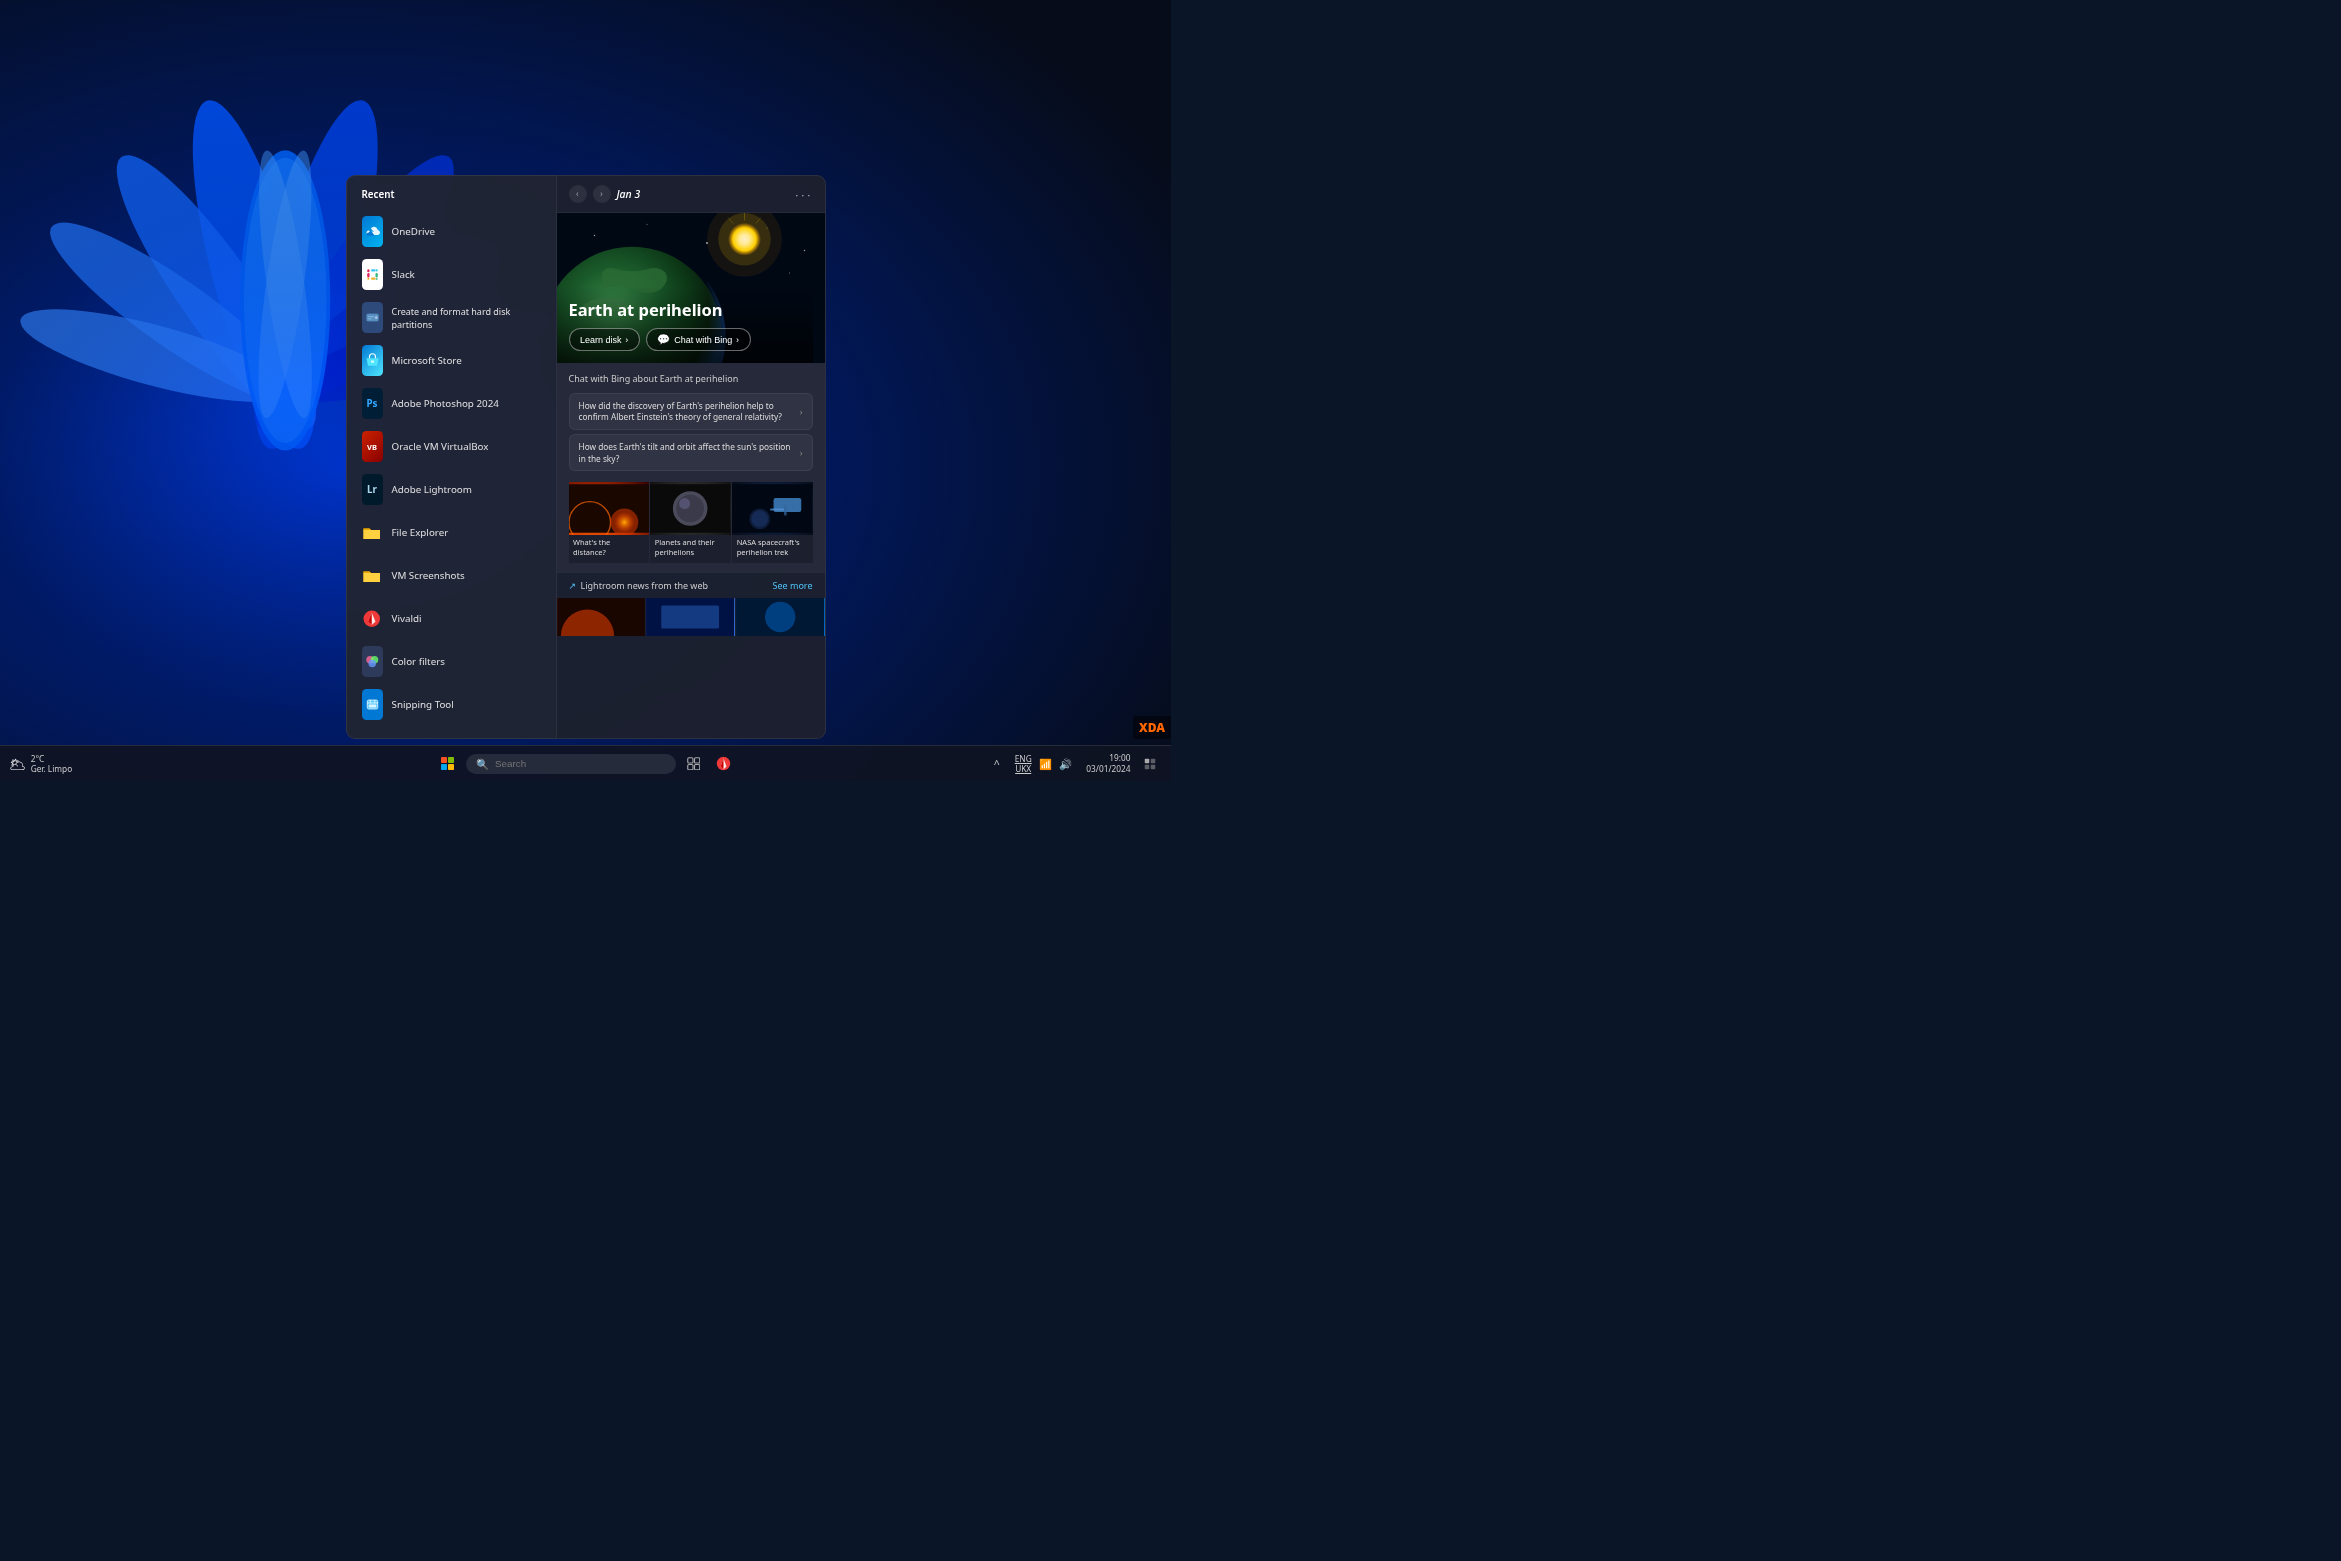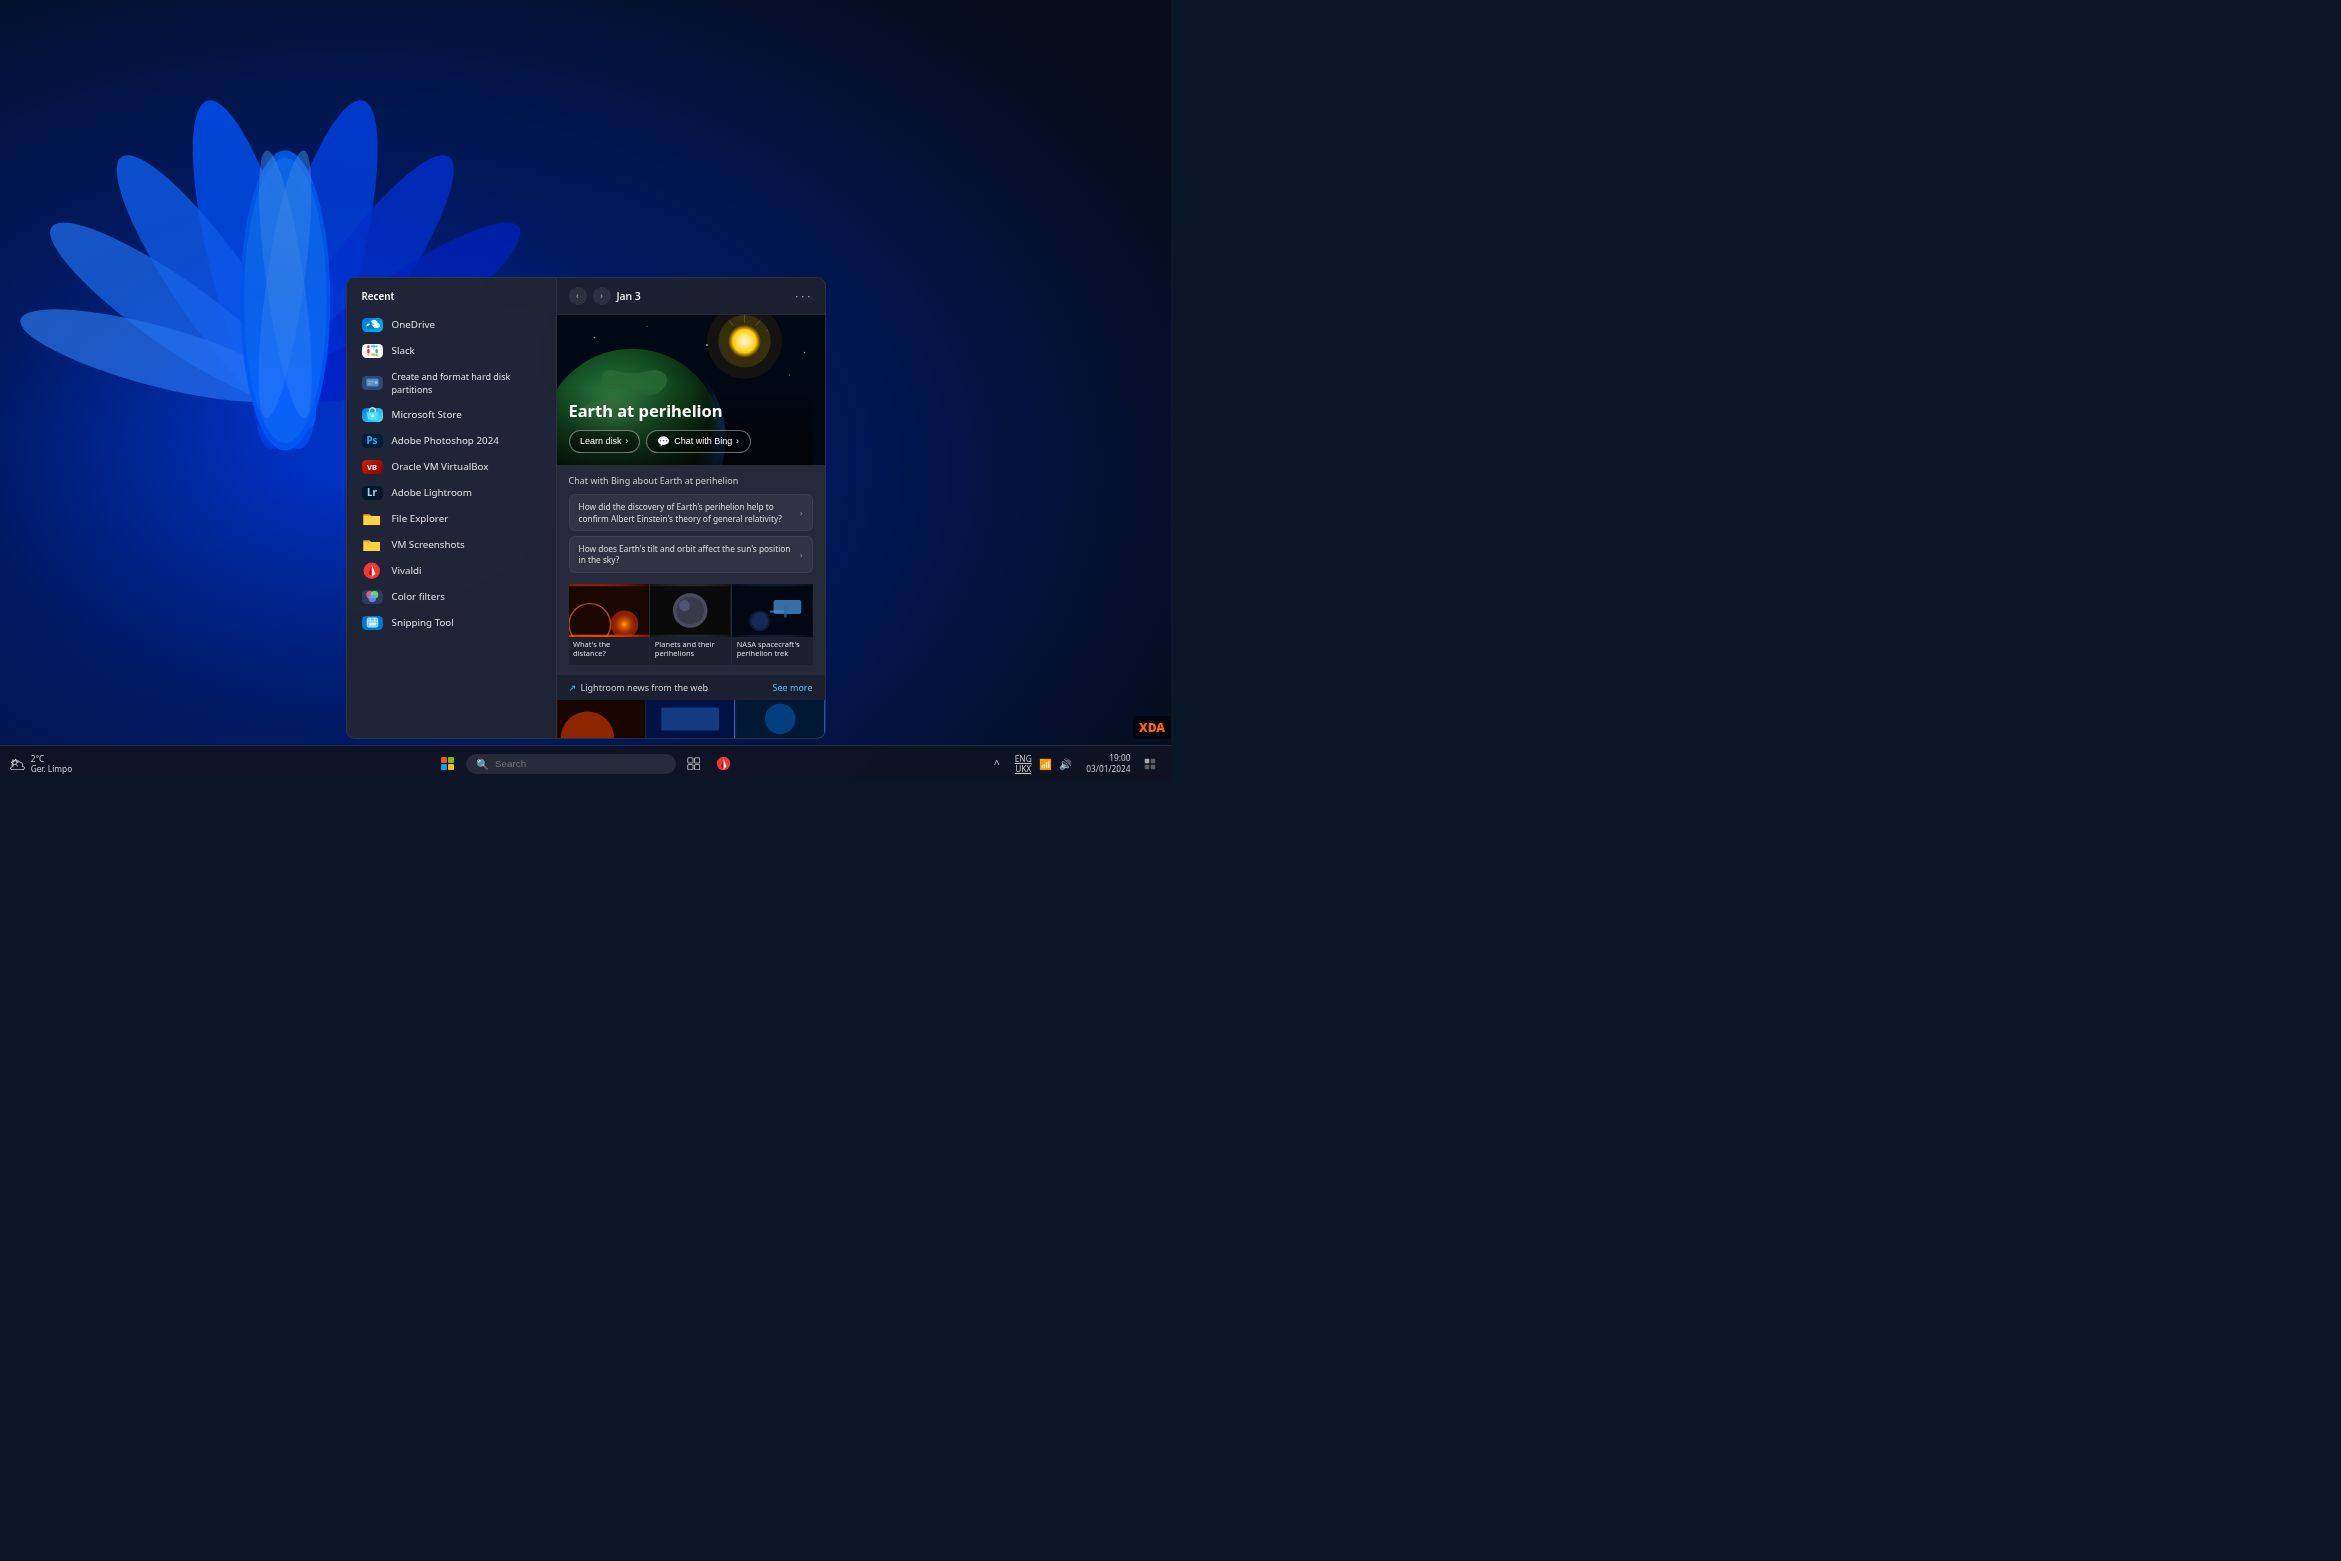--- a/index.html
+++ b/index.html
@@ -182,21 +182,21 @@
       display: flex;
       align-items: center;
       gap: 9px;
       padding: 6px 15px;
       cursor: pointer;
       transition: background 0.1s;
     }
 
     .app-icon {
       width: 21px;
-      height: 14px;
+      height: 31px;
       border-radius: 4.5px;
       display: flex;
       align-items: center;
       justify-content: center;
       font-size: 12px;
       flex-shrink: 0;
       text-align: center;
     }
 
     .app-label {
@@ -239,20 +239,21 @@
       display: flex;
       align-items: center;
       justify-content: center;
       font-size: 8.3px;
     }
 
     .widget-date {
       color: #fff;
       font-size: 10.5px;
       font-weight: 500;
+      font-style: italic;
     }
 
     .more-btn {
       background: none;
       border: none;
       color: #aaa;
       cursor: pointer;
       font-size: 13.5px;
       letter-spacing: 1.5px;
     }

